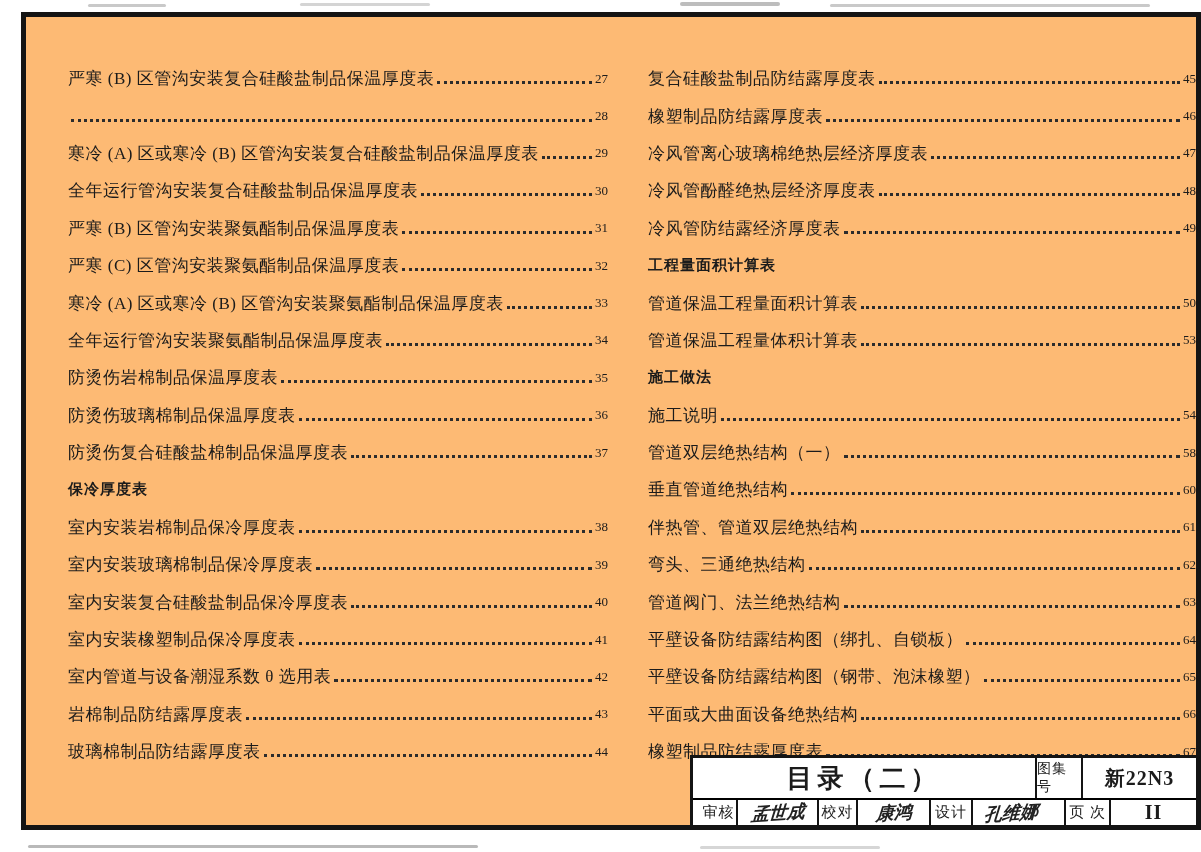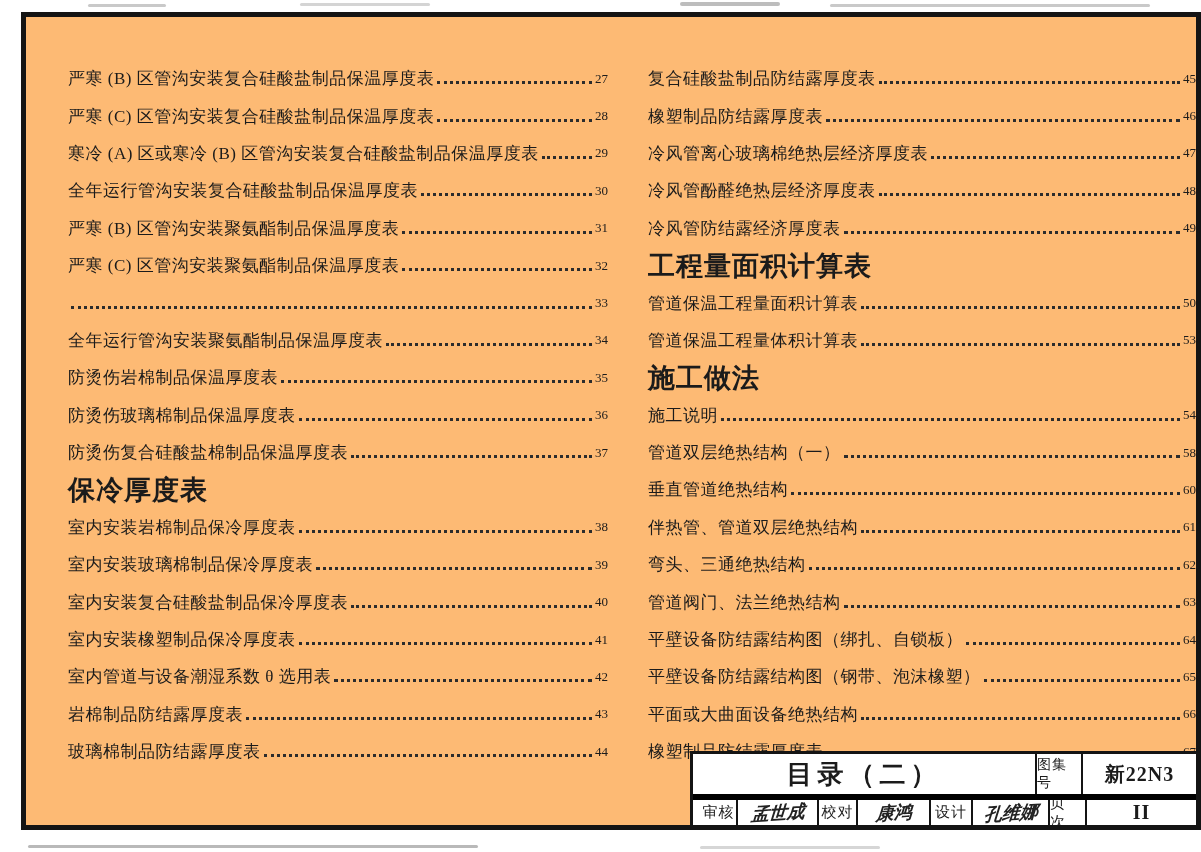--- a/index.html
+++ b/index.html
@@ -49,35 +49,35 @@
   }
   .toc-page{
     font-size:13px;
     white-space:nowrap;
   }
   .toc-heading{
     height:37.4px;
     display:flex;align-items:center;
     font-family:Liberation Mono, monospace;
     font-weight:bold;
-    font-size:27px;
+    font-size:15px;
     letter-spacing:1px;
   }
 
   
   .tblock{
     position:absolute;right:0;bottom:0;
     width:503px;
     border-top:3px solid #141414;
     border-left:3px solid #141414;
     background:#fff;
     box-sizing:content-box;
   }
   .tb-row{display:flex;}
-  .tb-row1{height:40px;border-bottom:6px solid #000000;}
+  .tb-row1{height:40px;border-bottom:2px solid #000000;}
   .tb-row2{height:25px;padding-left:8px;}
   .tb-cell{
     display:flex;align-items:center;justify-content:center;
     box-sizing:border-box;
     overflow:hidden;
   }
   .tb-cell + .tb-cell{border-left:2px solid #141414;}
   .tb-title{
     width:342px;
     font-family:"Liberation Sans", sans-serif;
@@ -85,21 +85,21 @@
   }
   .tb-atlas-label{width:46px;font-size:14px;letter-spacing:1px;}
   .tb-atlas-no{flex:1;font-size:20px;font-weight:600;letter-spacing:1px;}
   .tb-lbl{font-size:15px;letter-spacing:1px;}
   .tb-c1{width:35px;}
   .tb-c2{width:81px;}
   .tb-c3{width:39px;}
   .tb-c4{width:73px;}
   .tb-c5{width:42px;}
   .tb-c6{width:77px;}
-  .tb-c7{width:37px;}
+  .tb-c7{width:45px;margin-left:16px;}
   .tb-c8{flex:1;}
   .tb-page-no{font-size:20px;font-weight:600;letter-spacing:1px;}
   .sign{
     font-size:18px;
     font-style:italic;
     font-weight:bold;
     transform:rotate(-4deg) skewX(-8deg);
     color:#222;
     white-space:nowrap;
   }
@@ -116,21 +116,20 @@
 
 <div class="frame">
 
   <div class="toc-col left">
       <div class="toc-row">
         <span class="toc-title">严寒 (B) 区管沟安装复合硅酸盐制品保温厚度表</span>
         <span class="leader"></span>
         <span class="toc-page">27</span>
       </div>
       <div class="toc-row">
-        <span class="toc-title">严寒 (C) 区管沟安装复合硅酸盐制品保温厚度表</span>
         <span class="leader"></span>
         <span class="toc-page">28</span>
       </div>
       <div class="toc-row">
         <span class="toc-title">寒冷 (A) 区或寒冷 (B) 区管沟安装复合硅酸盐制品保温厚度表</span>
         <span class="leader"></span>
         <span class="toc-page">29</span>
       </div>
       <div class="toc-row">
         <span class="toc-title">全年运行管沟安装复合硅酸盐制品保温厚度表</span>
@@ -141,20 +140,21 @@
         <span class="toc-title">严寒 (B) 区管沟安装聚氨酯制品保温厚度表</span>
         <span class="leader"></span>
         <span class="toc-page">31</span>
       </div>
       <div class="toc-row">
         <span class="toc-title">严寒 (C) 区管沟安装聚氨酯制品保温厚度表</span>
         <span class="leader"></span>
         <span class="toc-page">32</span>
       </div>
       <div class="toc-row">
+        <span class="toc-title">寒冷 (A) 区或寒冷 (B) 区管沟安装聚氨酯制品保温厚度表</span>
         <span class="leader"></span>
         <span class="toc-page">33</span>
       </div>
       <div class="toc-row">
         <span class="toc-title">全年运行管沟安装聚氨酯制品保温厚度表</span>
         <span class="leader"></span>
         <span class="toc-page">34</span>
       </div>
       <div class="toc-row">
         <span class="toc-title">防烫伤岩棉制品保温厚度表</span>

